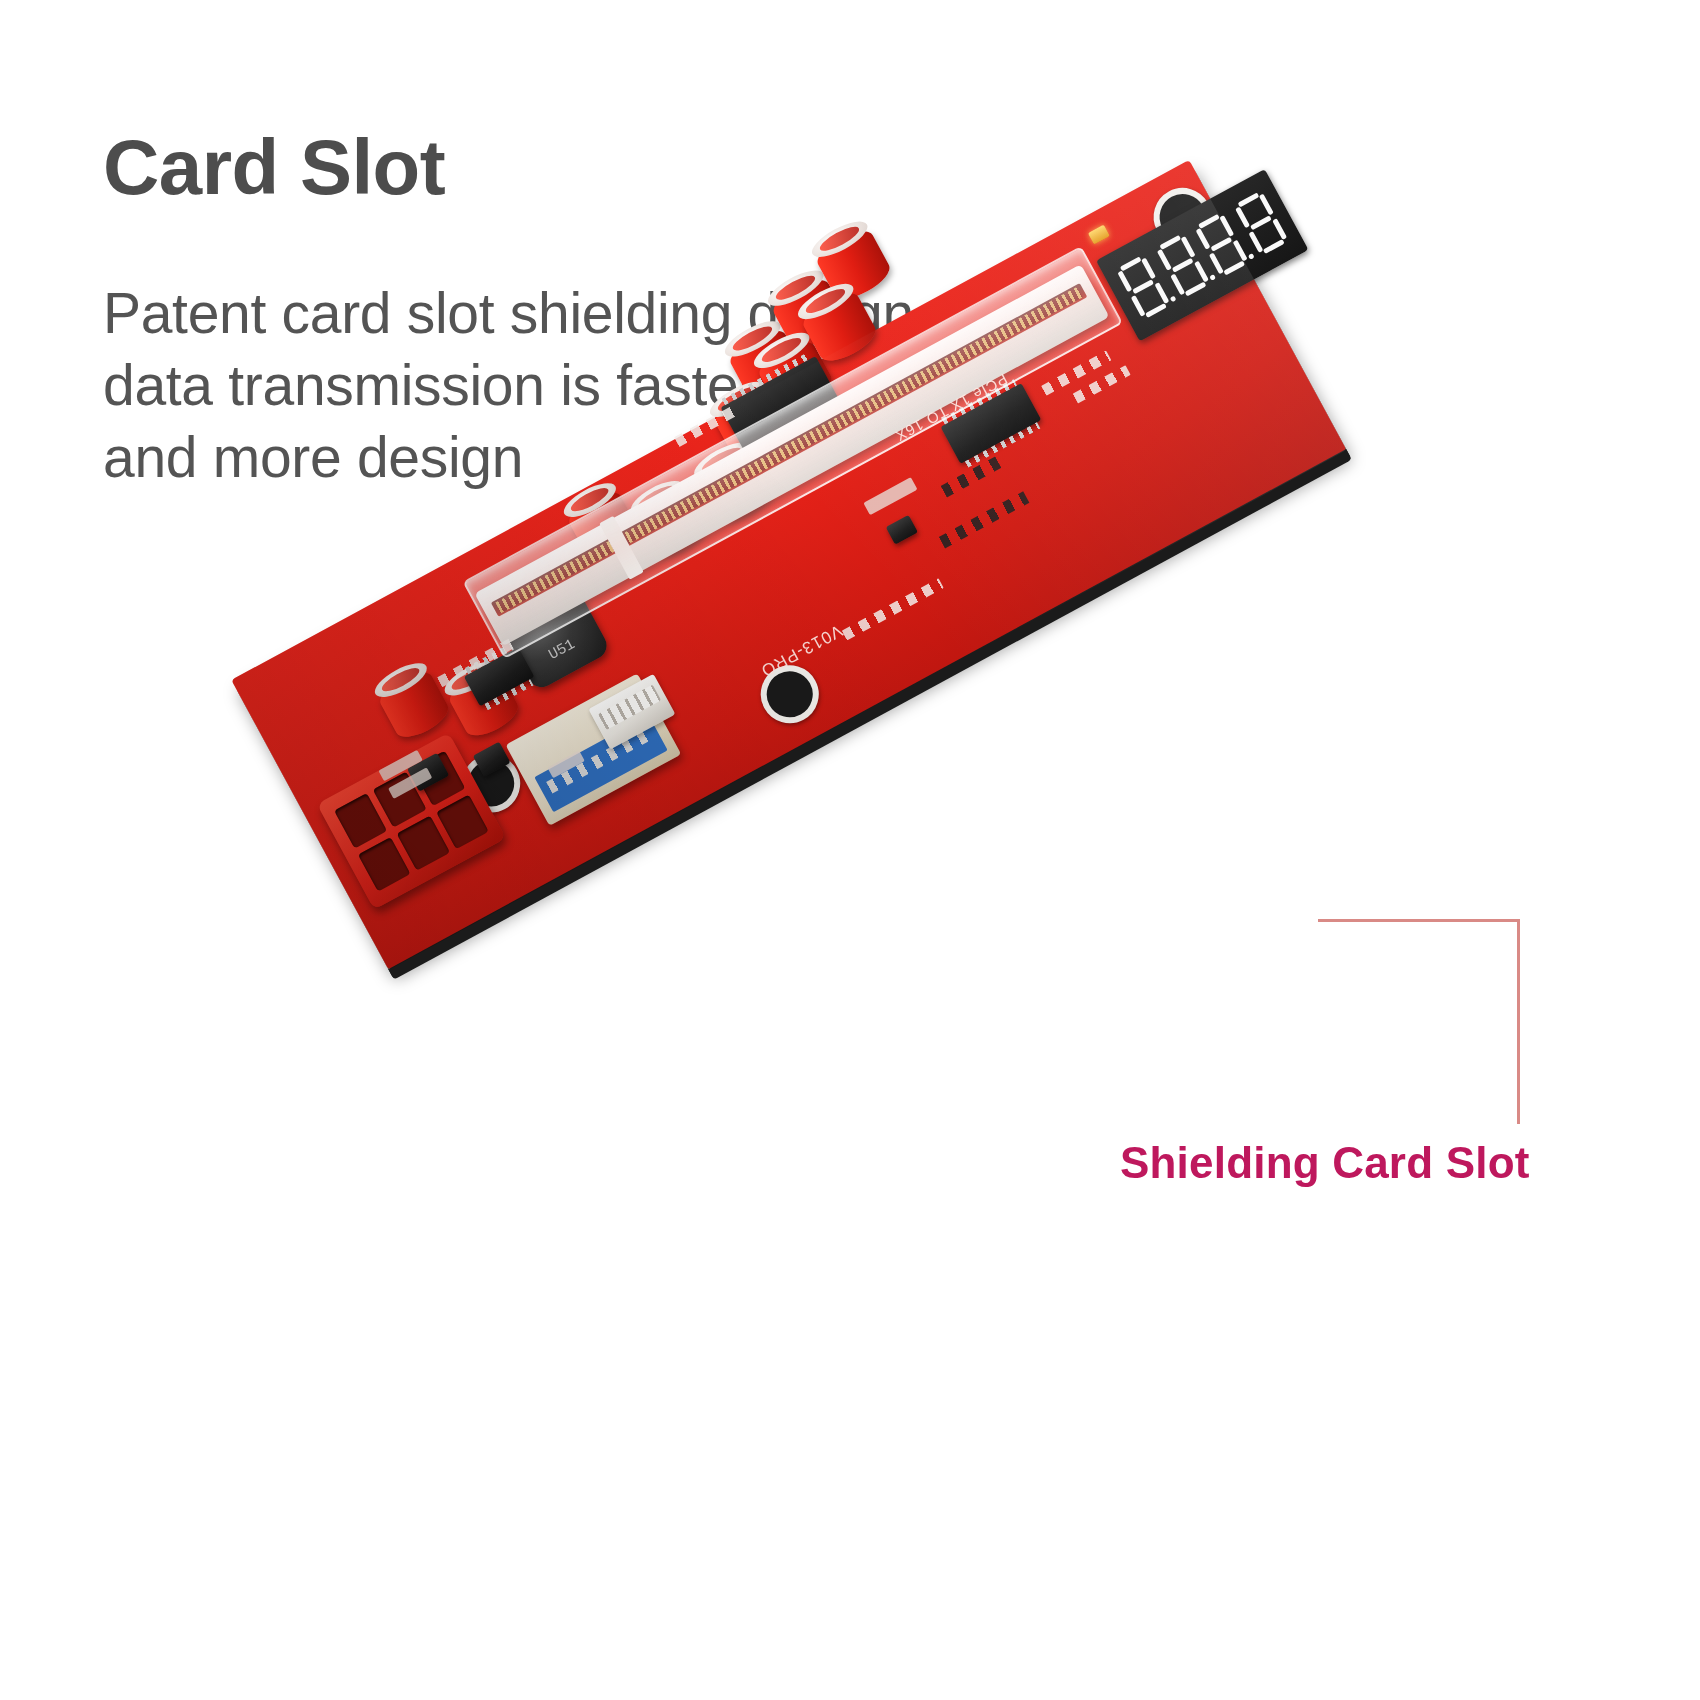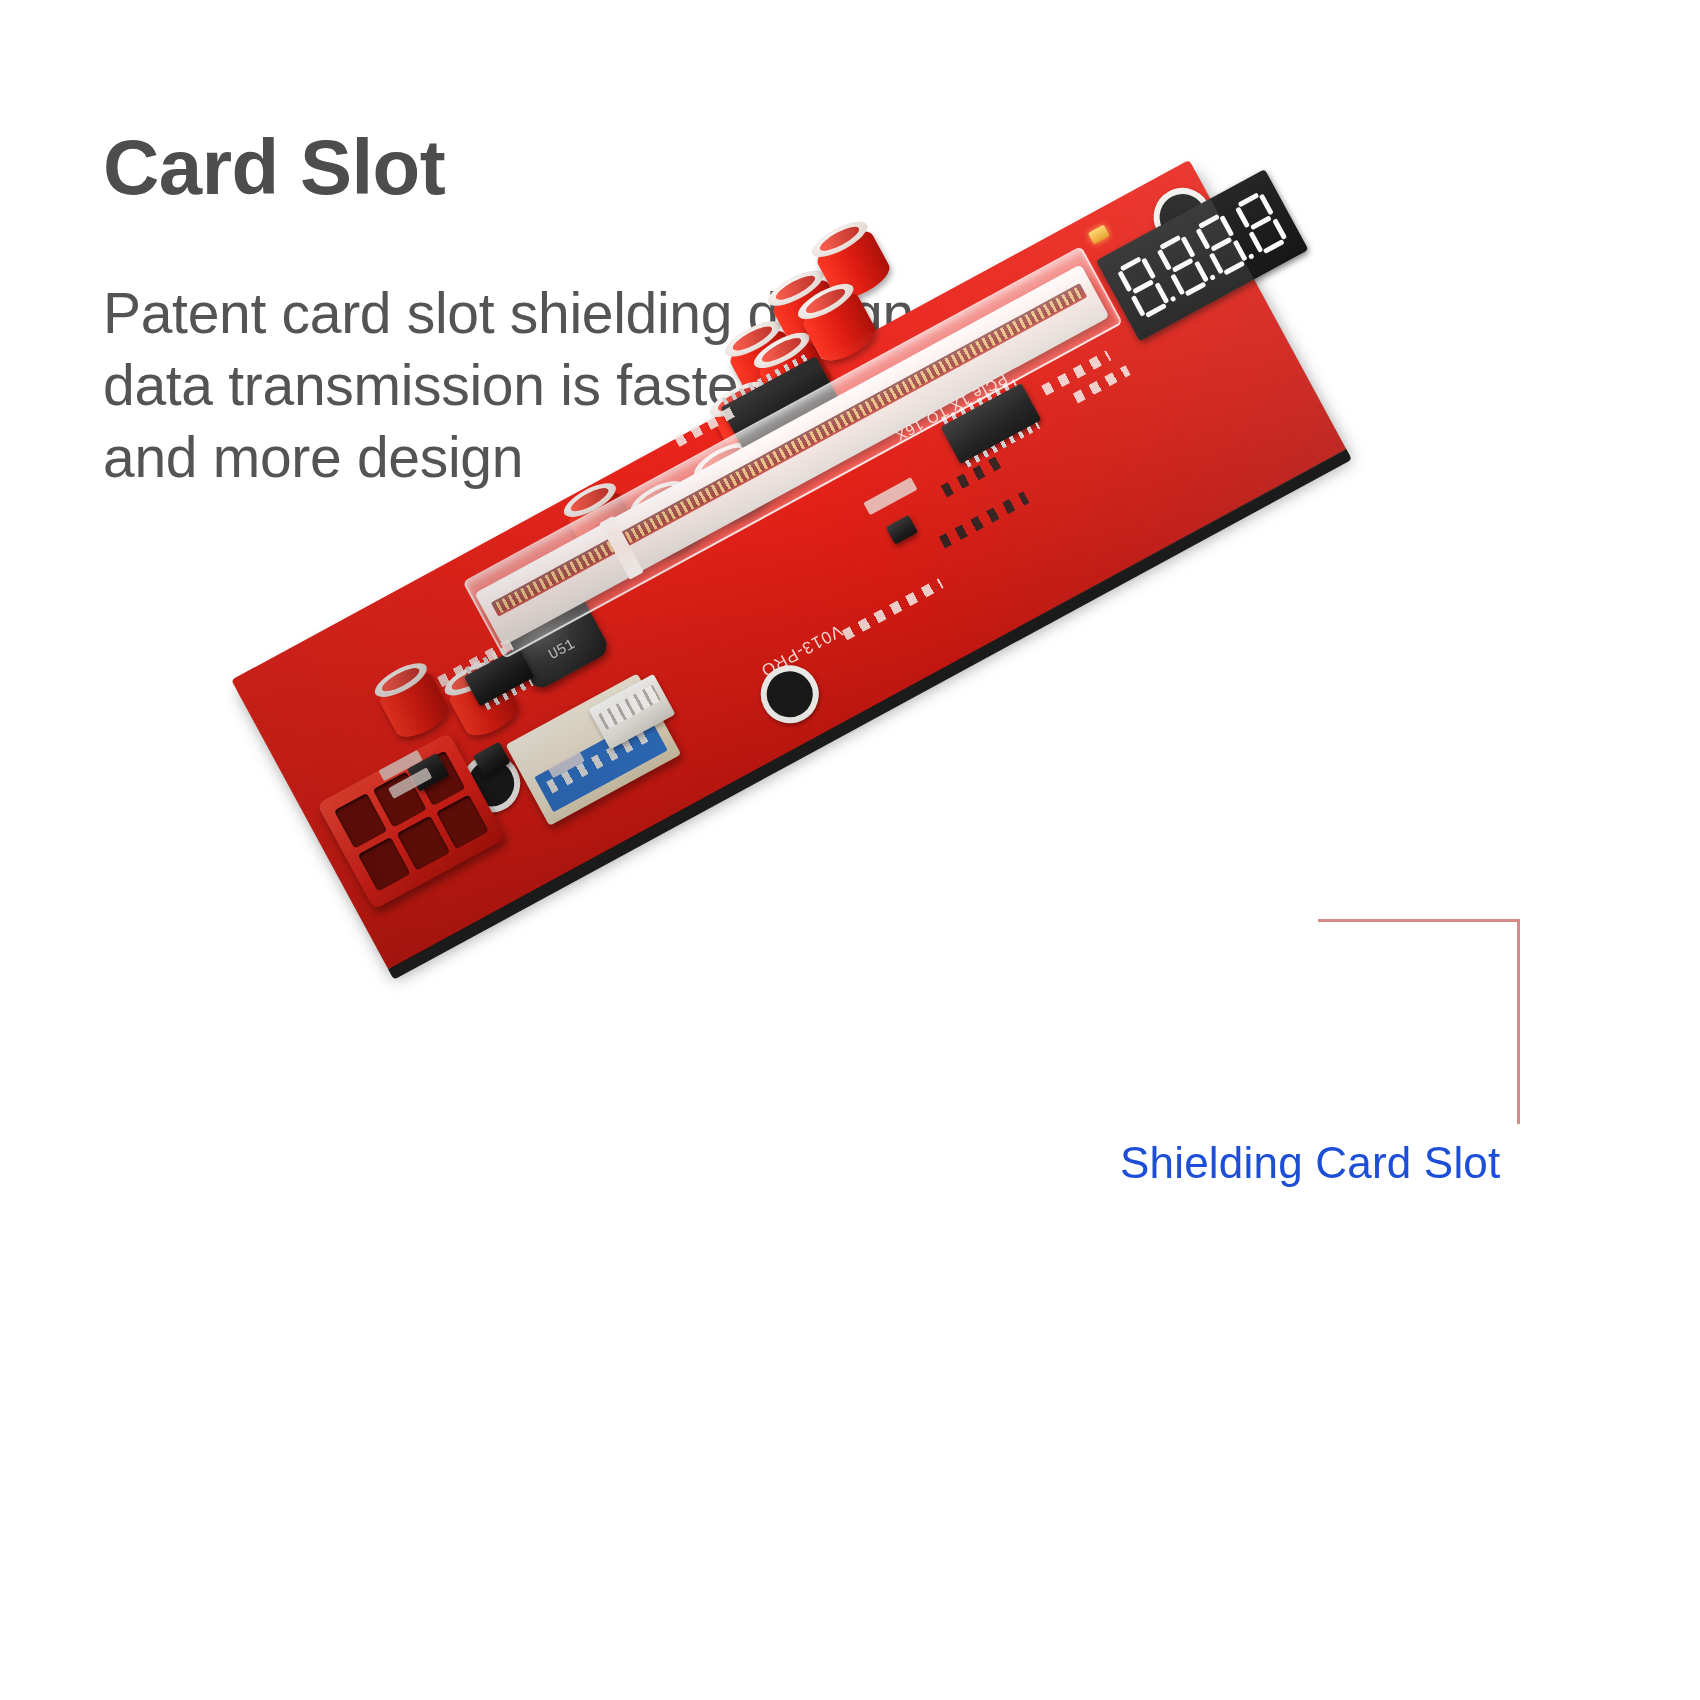--- a/index.html
+++ b/index.html
@@ -42,22 +42,22 @@
     white-space: nowrap;
   }
   .subcopy .ln { display: block; }
 
   
   .callout-label {
     position: absolute;
     left: 1120px;
     top: 1138px;
     font-size: 44px;
-    font-weight: 400;
-    color: #1d4ed8;
+    font-weight: 700;
+    color: #be185d;
     letter-spacing: 0.2px;
     white-space: nowrap;
   }
   .leader-h {
     position: absolute;
     left: 1318px;
     top: 919px;
     width: 202px;
     height: 3px;
     background: #d98a86;

